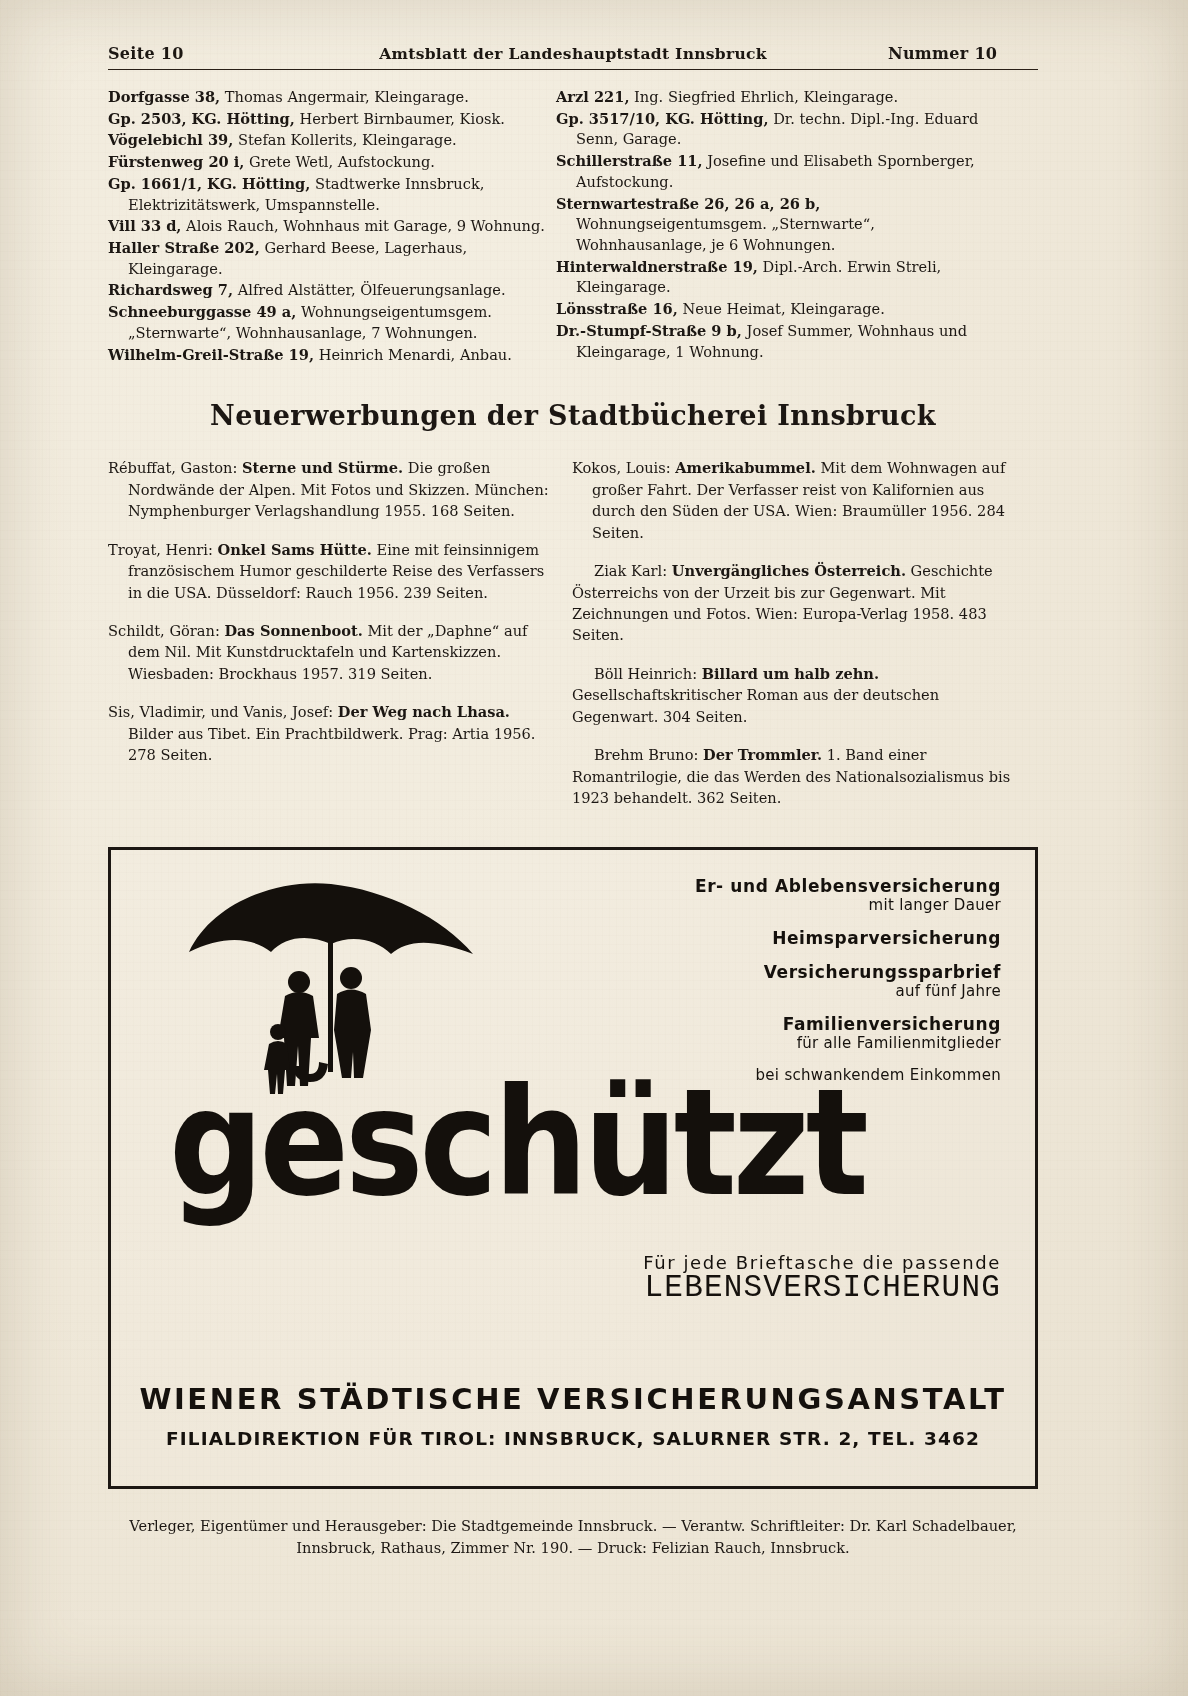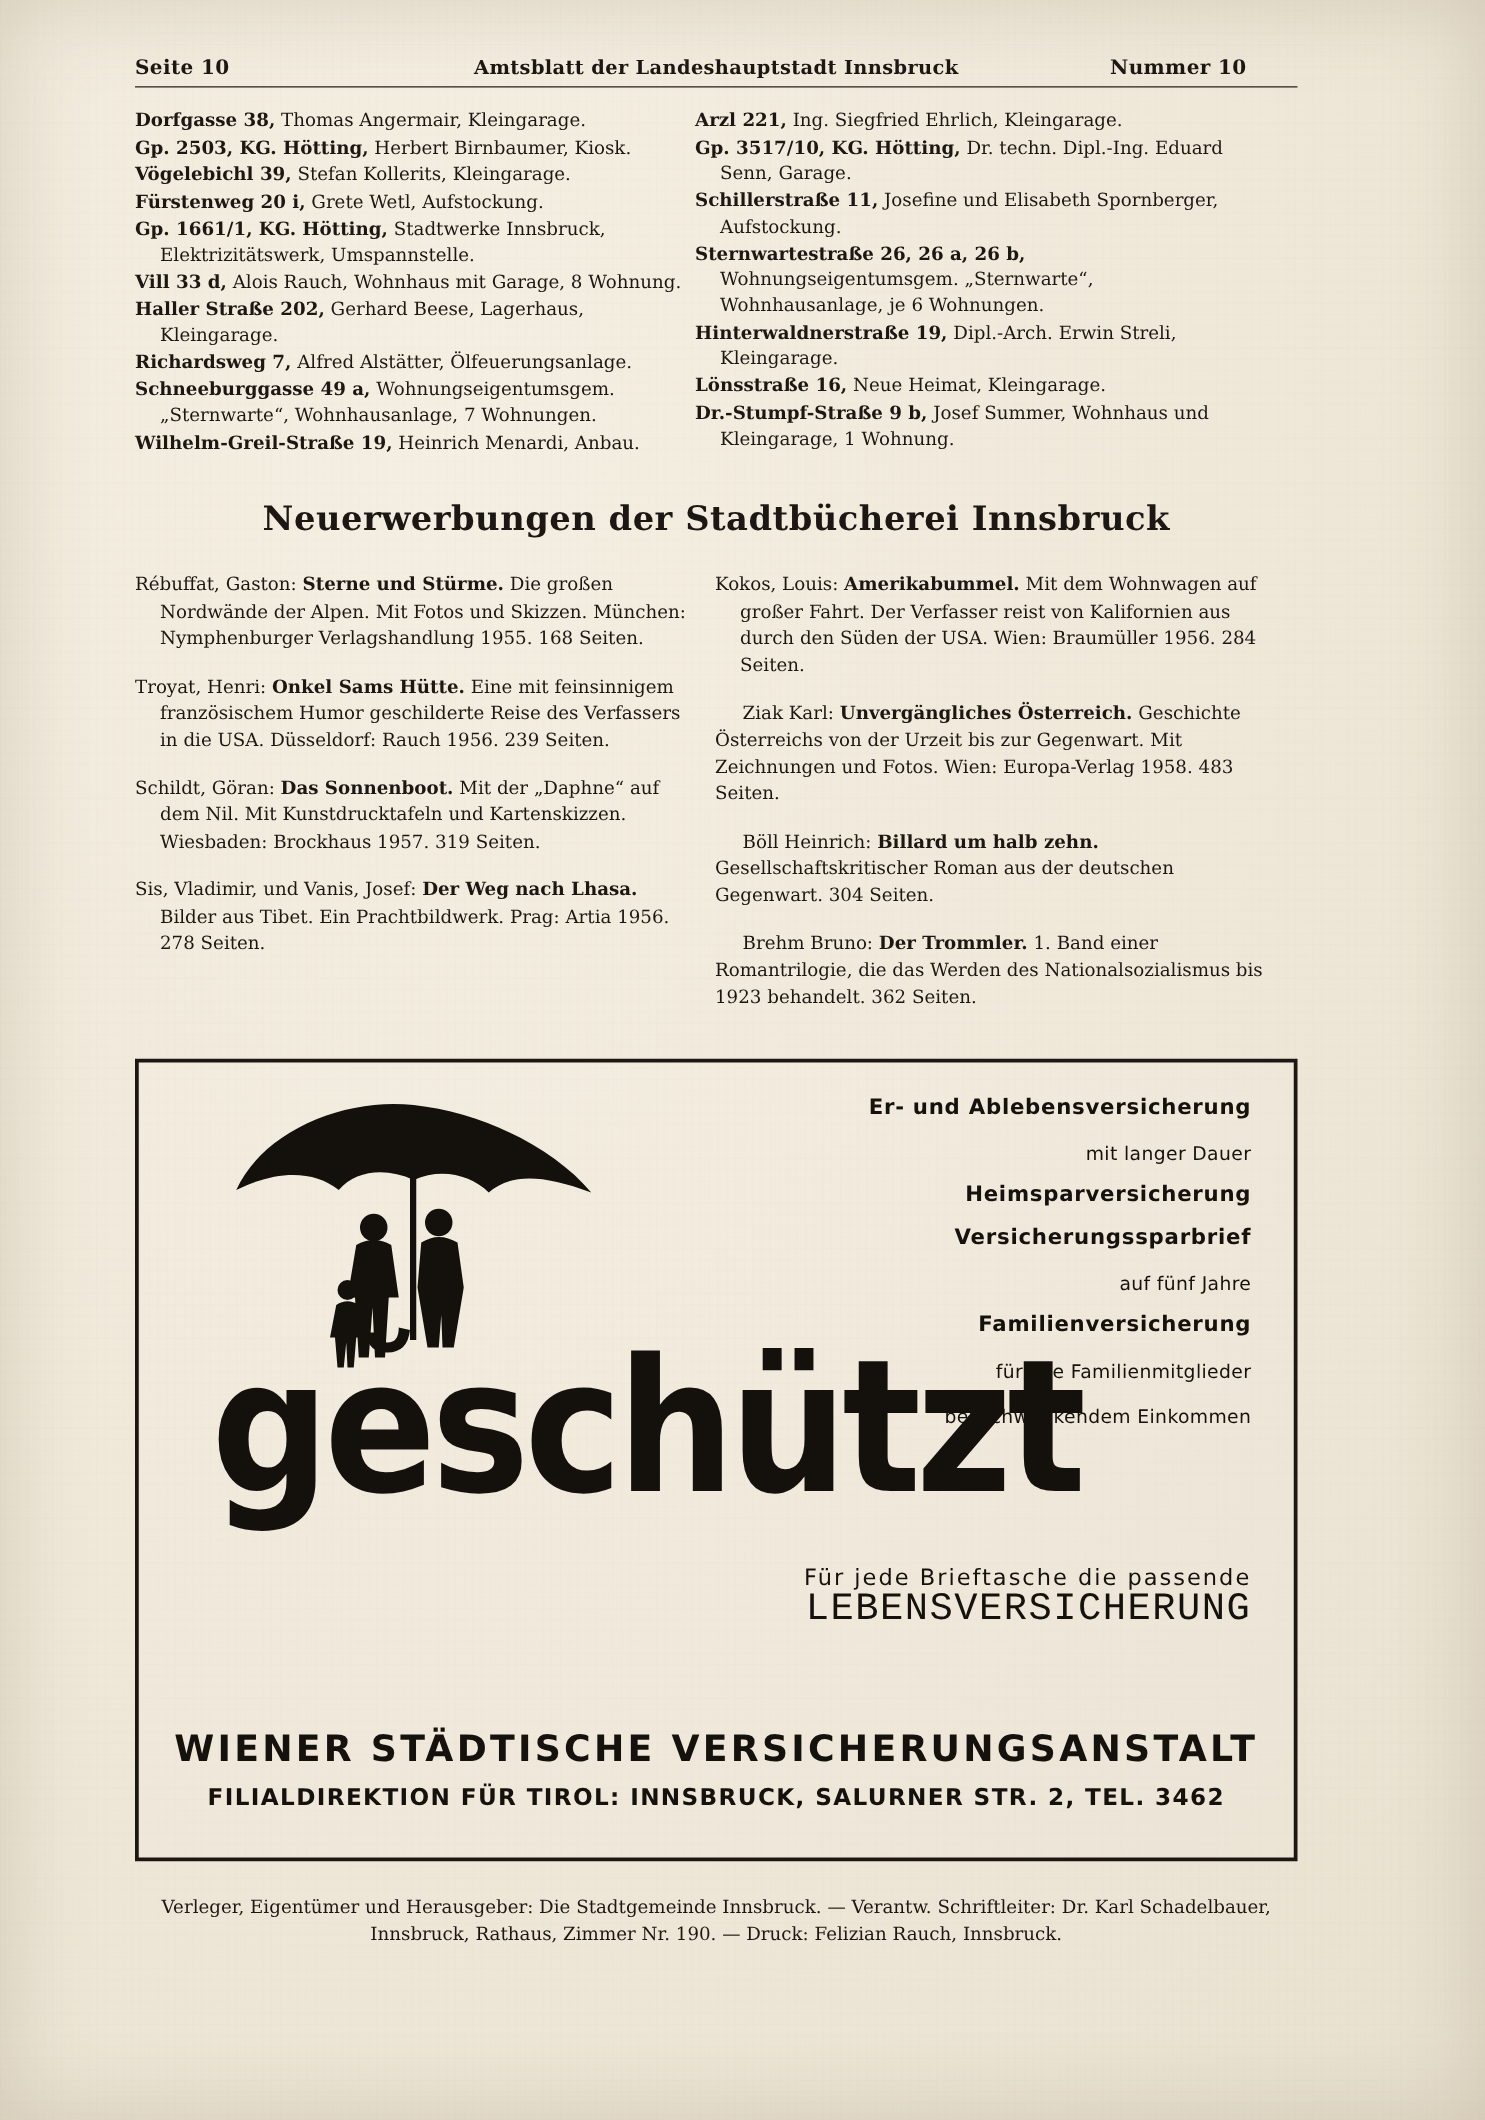--- a/index.html
+++ b/index.html
@@ -172,21 +172,21 @@
   .ad-prod .name {
     font-size: 17px;
     font-weight: 700;
     letter-spacing: .6px;
     color: #15110d;
   }
   .ad-prod .sub {
     font-size: 15px;
     font-weight: 400;
     letter-spacing: .3px;
-    margin-top: 18px;
+    margin-top: 0;
     color: #15110d;
   }
   .ad-tag1 {
     position: absolute;
     right: 34px;
     top: 392px;
     width: 620px;
     text-align: right;
     font-family: "DejaVu Sans", sans-serif;
     font-size: 18px;
@@ -251,21 +251,21 @@
       <div class="right fraktur">Nummer 10</div>
     </div>
 
     <div class="cols">
       <div class="col">
         <div class="entry"><span class="first"><b>Dorfgasse 38,</b></span> <span>Thomas Angermair, Kleingarage.</span></div>
         <div class="entry"><span class="first"><b>Gp. 2503, KG. Hötting,</b></span> <span>Herbert Birnbaumer, Kiosk.</span></div>
         <div class="entry"><span class="first"><b>Vögelebichl 39,</b></span> <span>Stefan Kollerits, Kleingarage.</span></div>
         <div class="entry"><span class="first"><b>Fürstenweg 20 i,</b></span> <span>Grete Wetl, Aufstockung.</span></div>
         <div class="entry"><span class="first"><b>Gp. 1661/1, KG. Hötting,</b></span> <span>Stadtwerke Innsbruck, Elektrizitätswerk, Umspannstelle.</span></div>
-        <div class="entry"><span class="first"><b>Vill 33 d,</b></span> <span>Alois Rauch, Wohnhaus mit Garage, 8 Wohnung.</span></div>
+        <div class="entry"><span class="first"><b>Vill 33 d,</b></span> <span>Alois Rauch, Wohnhaus mit Garage, 9 Wohnung.</span></div>
         <div class="entry"><span class="first"><b>Haller Straße 202,</b></span> <span>Gerhard Beese, Lagerhaus, Kleingarage.</span></div>
         <div class="entry"><span class="first"><b>Richardsweg 7,</b></span> <span>Alfred Alstätter, Ölfeuerungsanlage.</span></div>
         <div class="entry"><span class="first"><b>Schneeburggasse 49 a,</b></span> <span>Wohnungseigentumsgem. „Sternwarte“, Wohnhausanlage, 7 Wohnungen.</span></div>
         <div class="entry"><span class="first"><b>Wilhelm-Greil-Straße 19,</b></span> <span>Heinrich Menardi, Anbau.</span></div>
       </div>
       <div class="col">
         <div class="entry"><span class="first"><b>Arzl 221,</b></span> <span>Ing. Siegfried Ehrlich, Kleingarage.</span></div>
         <div class="entry"><span class="first"><b>Gp. 3517/10, KG. Hötting,</b></span> <span>Dr. techn. Dipl.-Ing. Eduard Senn, Garage.</span></div>
         <div class="entry"><span class="first"><b>Schillerstraße 11,</b></span> <span>Josefine und Elisabeth Spornberger, Aufstockung.</span></div>
         <div class="entry"><span class="first"><b>Sternwartestraße 26, 26 a, 26 b,</b></span> <span>Wohnungseigentumsgem. „Sternwarte“, Wohnhausanlage, je 6 Wohnungen.</span></div>

